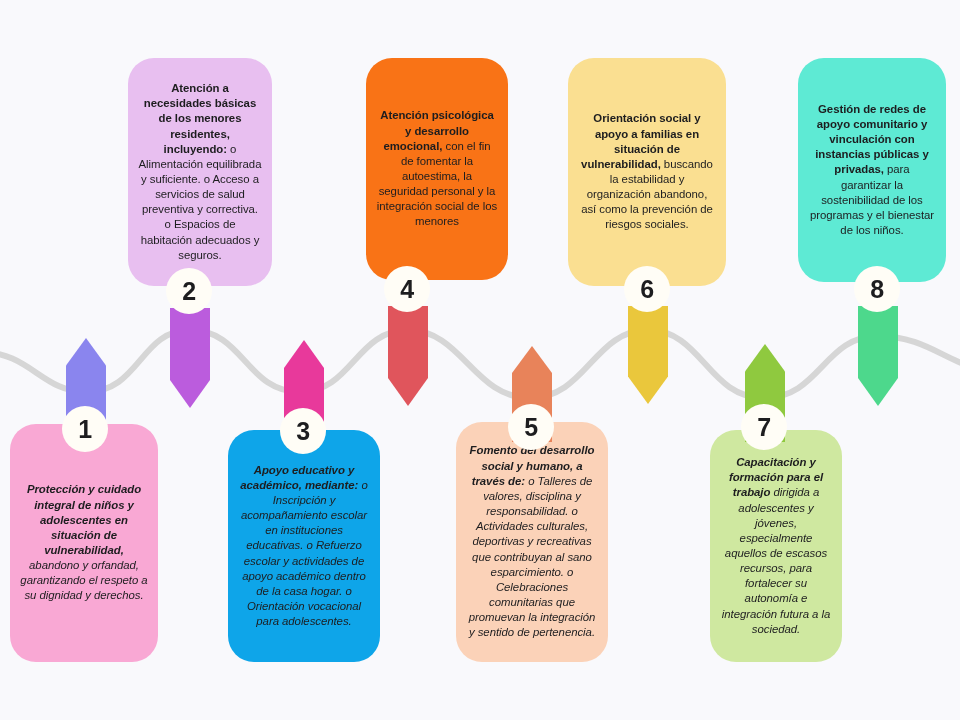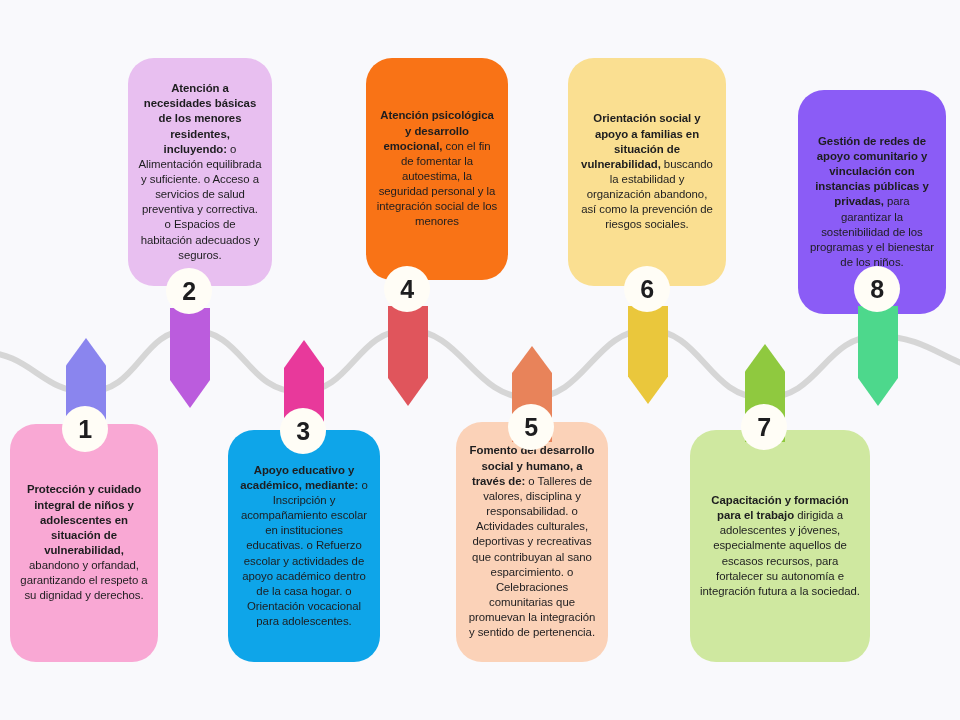--- a/index.html
+++ b/index.html
@@ -35,21 +35,21 @@
   .card-text {
     font-size: 11.4px;
     line-height: 1.33;
     color: #1d1d1f;
     text-align: center;
     letter-spacing: -0.05px;
     word-break: break-word;
   }
   .card-text b { font-weight: 700; }
   .card.top    { top: 58px; }
-  .card.bottom { bottom: 58px; }
+  .card.bottom { bottom: 58px; font-style: italic; }
 
   
   .pin {
     position: absolute;
     width: 40px;
     z-index: 3;
   }
   .pin.down {
     -webkit-clip-path: polygon(0 0, 100% 0, 100% 72%, 50% 100%, 0 72%);
     clip-path: polygon(0 0, 100% 0, 100% 72%, 50% 100%, 0 72%);
@@ -109,25 +109,25 @@
       <div class="card bottom" style="left: 456px; width: 152px; height: 240px; background: rgb(251, 210, 184);">
         <div class="card-text"><b>Fomento del desarrollo social y humano, a través de:</b><span> o Talleres de valores, disciplina y responsabilidad. o Actividades culturales, deportivas y recreativas que contribuyan al sano esparcimiento. o Celebraciones comunitarias que promuevan la integración y sentido de pertenencia.</span></div>
       </div>
       <div class="pin up" style="left: 512px; top: 346px; height: 96px; background: rgb(232, 131, 90);"></div>
       <div class="badge" style="left: 508px; top: 404px; background: rgb(255, 253, 246); color: rgb(29, 29, 31);">5</div>
       <div class="card top" style="left: 568px; width: 158px; height: 228px; background: rgb(250, 223, 145);">
         <div class="card-text"><b>Orientación social y apoyo a familias en situación de vulnerabilidad,</b><span> buscando la estabilidad y organización abandono, así como la prevención de riesgos sociales.</span></div>
       </div>
       <div class="pin down" style="left: 628px; top: 306px; height: 98px; background: rgb(234, 199, 60);"></div>
       <div class="badge" style="left: 624px; top: 266px; background: rgb(255, 253, 246); color: rgb(29, 29, 31);">6</div>
-      <div class="card bottom" style="left: 690px; width: 180px; height: 232px; background: rgb(207, 232, 160);">
+      <div class="card bottom" style="left: 710px; width: 132px; height: 232px; background: rgb(207, 232, 160);">
         <div class="card-text"><b>Capacitación y formación para el trabajo</b><span> dirigida a adolescentes y jóvenes, especialmente aquellos de escasos recursos, para fortalecer su autonomía e integración futura a la sociedad.</span></div>
       </div>
       <div class="pin up" style="left: 745px; top: 344px; height: 98px; background: rgb(143, 201, 63);"></div>
       <div class="badge" style="left: 741px; top: 404px; background: rgb(255, 253, 246); color: rgb(29, 29, 31);">7</div>
-      <div class="card top" style="left: 798px; width: 148px; height: 224px; background: #8b5cf6; margin-top: 32px;">
+      <div class="card top" style="left: 798px; width: 148px; height: 224px; background: #5eead4;">
         <div class="card-text"><b>Gestión de redes de apoyo comunitario y vinculación con instancias públicas y privadas,</b><span> para garantizar la sostenibilidad de los programas y el bienestar de los niños.</span></div>
       </div>
       <div class="pin down" style="left: 858px; top: 306px; height: 100px; background: rgb(77, 216, 140);"></div>
       <div class="badge" style="left: 854px; top: 266px; background: rgb(255, 253, 246); color: rgb(29, 29, 31);">8</div>
     </div>
 
 </div>
 
 </body></html>

